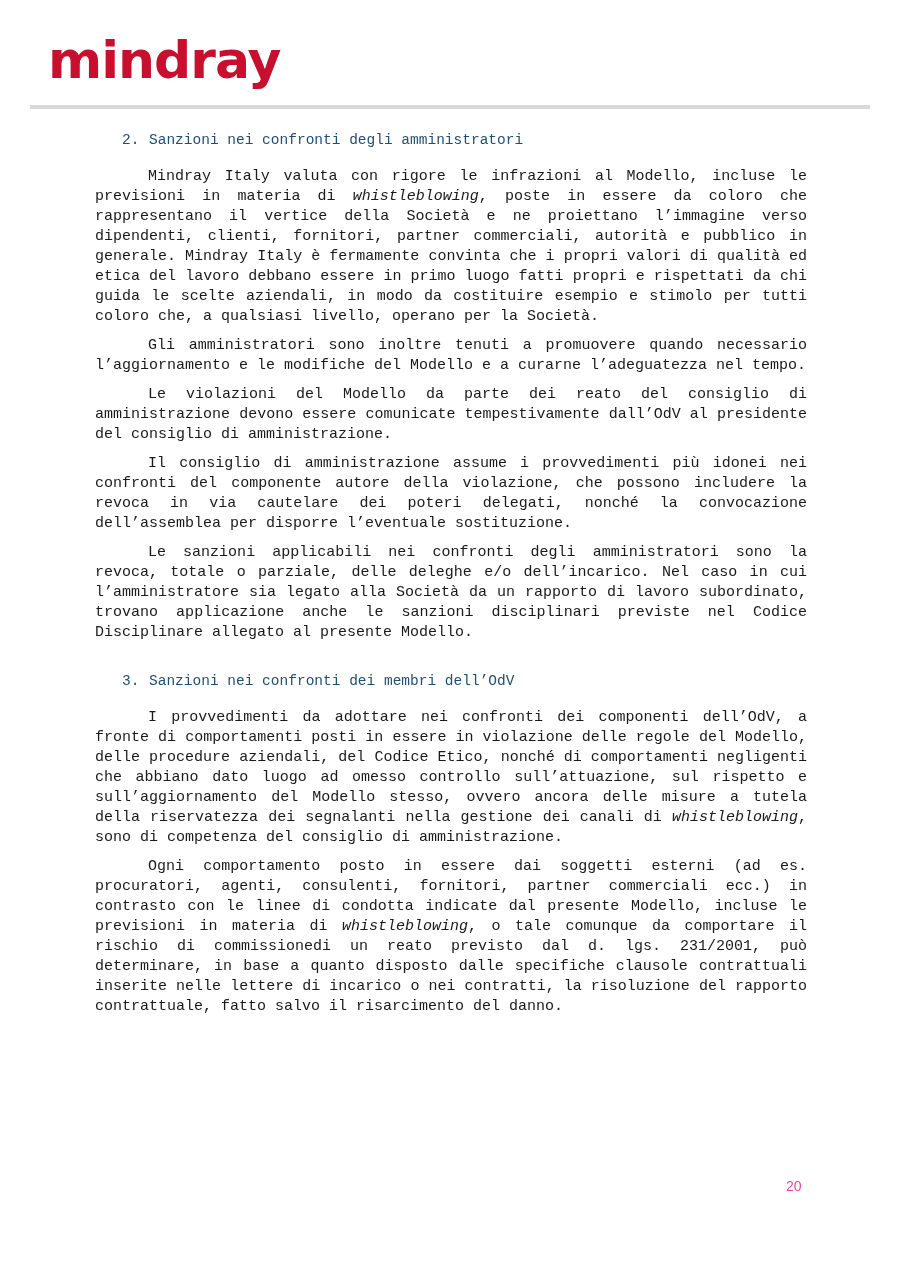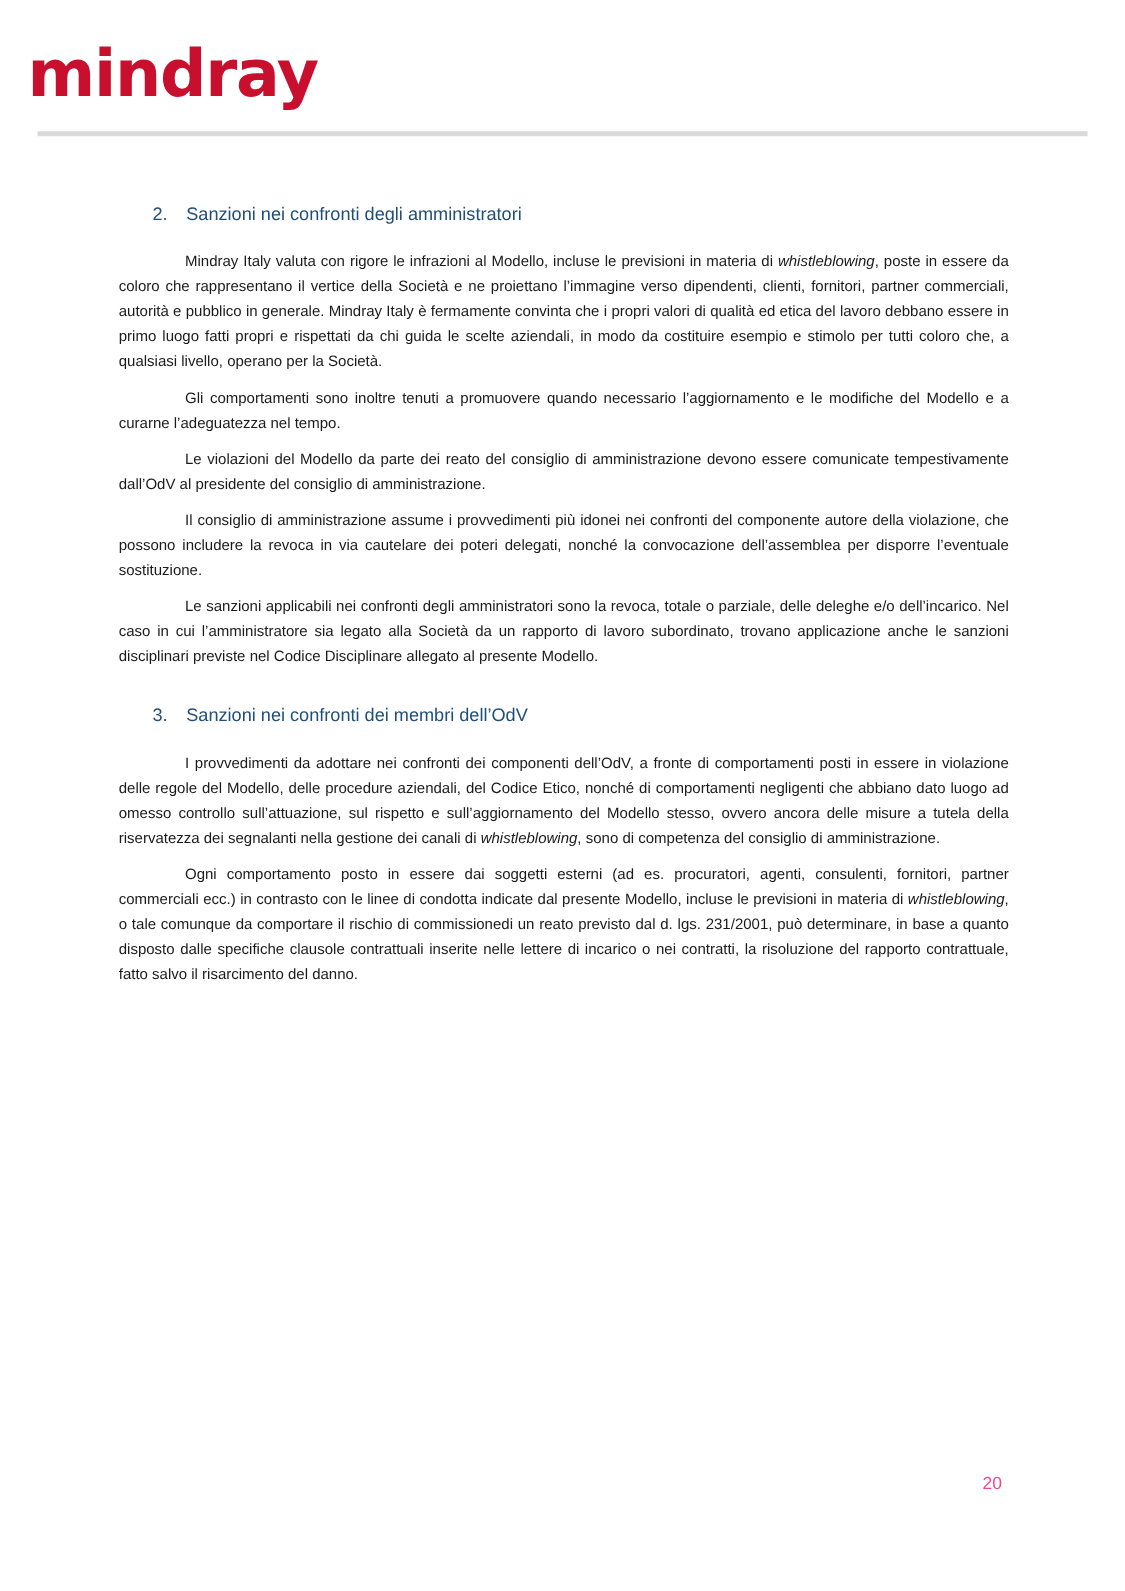--- a/index.html
+++ b/index.html
@@ -1,41 +1,41 @@
 <!DOCTYPE html>
 <html><head>
 <meta charset="utf-8">
 <style>
   html, body { margin: 0; padding: 0; background: #ffffff; }
   body { width: 900px; height: 1273px; position: relative; overflow: hidden;
          font-family: "Liberation Sans", sans-serif; color: #1a1a1a; }
-  .logo { position: absolute; left: 22px; top: 30px; font-family: "DejaVu Sans", sans-serif;
+  .logo { position: absolute; left: 48px; top: 30px; font-family: "DejaVu Sans", sans-serif;
           font-weight: bold; font-size: 52px; letter-spacing: -1px; color: #c8102e; line-height: 60px; }
   .rule { position: absolute; left: 30px; right: 30px; top: 105px; height: 4px; background: #d9d9d9; }
-  .content { position: absolute; left: 95px; width: 712px; top: 162px; }
+  .content { position: absolute; left: 95px; width: 712px; top: 130px; font-family: Liberation Mono, monospace; }
   h2 { font-size: 14.5px; font-weight: normal; color: #1f4e79; margin: 0 0 17px 27px; line-height: 20px; }
   h2 .num { display: inline-block; width: 27px; }
-  p { font-size: 12px; line-height: 20px; margin: 0 0 9px 0; text-align: justify; text-indent: 53px; }
+  p { font-size: 15px; line-height: 20px; margin: 0 0 9px 0; text-align: justify; text-indent: 53px; }
   p + h2 { margin-top: 28px; }
   em { font-style: italic; }
   .page-num { position: absolute; left: 786px; top: 1178px; font-size: 14px; color: #ec4899; }
 </style>
 </head>
 <body>
 
 <div class="logo">mindray</div>
 <div class="rule"></div>
 
 <div class="content">
 
   <h2>
     <span class="num">2.</span><span>Sanzioni nei confronti degli amministratori</span>
   </h2>
   <p><span>Mindray Italy valuta con rigore le infrazioni al Modello, incluse le previsioni in materia di </span><em>whistleblowing</em><span>, poste in essere da coloro che rappresentano il vertice della Società e ne proiettano l’immagine verso dipendenti, clienti, fornitori, partner commerciali, autorità e pubblico in generale. Mindray Italy è fermamente convinta che i propri valori di qualità ed etica del lavoro debbano essere in primo luogo fatti propri e rispettati da chi guida le scelte aziendali, in modo da costituire esempio e stimolo per tutti coloro che, a qualsiasi livello, operano per la Società.</span></p>
-  <p><span>Gli comportamenti sono inoltre tenuti a promuovere quando necessario l’aggiornamento e le modifiche del Modello e a curarne l’adeguatezza nel tempo.</span></p>
+  <p><span>Gli amministratori sono inoltre tenuti a promuovere quando necessario l’aggiornamento e le modifiche del Modello e a curarne l’adeguatezza nel tempo.</span></p>
   <p><span>Le violazioni del Modello da parte dei reato del consiglio di amministrazione devono essere comunicate tempestivamente dall’OdV al presidente del consiglio di amministrazione.</span></p>
   <p><span>Il consiglio di amministrazione assume i provvedimenti più idonei nei confronti del componente autore della violazione, che possono includere la revoca in via cautelare dei poteri delegati, nonché la convocazione dell’assemblea per disporre l’eventuale sostituzione.</span></p>
   <p><span>Le sanzioni applicabili nei confronti degli amministratori sono la revoca, totale o parziale, delle deleghe e/o dell’incarico. Nel caso in cui l’amministratore sia legato alla Società da un rapporto di lavoro subordinato, trovano applicazione anche le sanzioni disciplinari previste nel Codice Disciplinare allegato al presente Modello.</span></p>
 
   <h2>
     <span class="num">3.</span><span>Sanzioni nei confronti dei membri dell’OdV</span>
   </h2>
   <p><span>I provvedimenti da adottare nei confronti dei componenti dell’OdV, a fronte di comportamenti posti in essere in violazione delle regole del Modello, delle procedure aziendali, del Codice Etico, nonché di comportamenti negligenti che abbiano dato luogo ad omesso controllo sull’attuazione, sul rispetto e sull’aggiornamento del Modello stesso, ovvero ancora delle misure a tutela della riservatezza dei segnalanti nella gestione dei canali di </span><em>whistleblowing</em><span>, sono di competenza del consiglio di amministrazione.</span></p>
 
   <p><span>Ogni comportamento posto in essere dai soggetti esterni (ad es. procuratori, agenti, consulenti, fornitori, partner commerciali ecc.) in contrasto con le linee di condotta indicate dal presente Modello, incluse le previsioni in materia di </span><em>whistleblowing</em><span>, o tale comunque da comportare il rischio di commissionedi un reato previsto dal d. lgs. 231/2001, può determinare, in base a quanto disposto dalle specifiche clausole contrattuali inserite nelle lettere di incarico o nei contratti, la risoluzione del rapporto contrattuale, fatto salvo il risarcimento del danno.</span></p>

